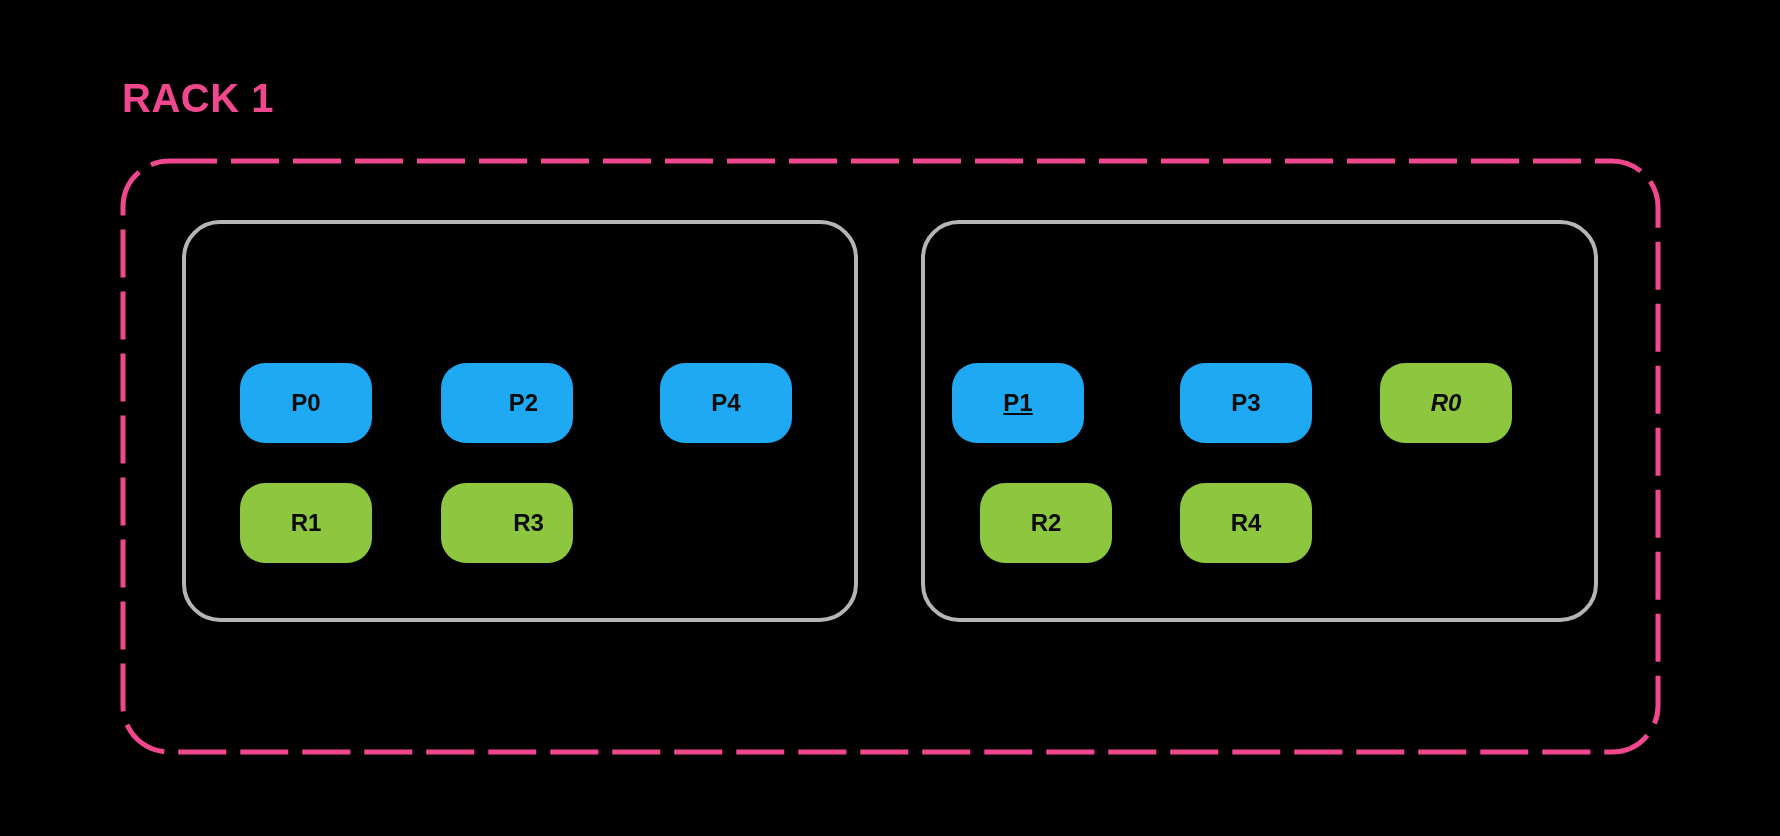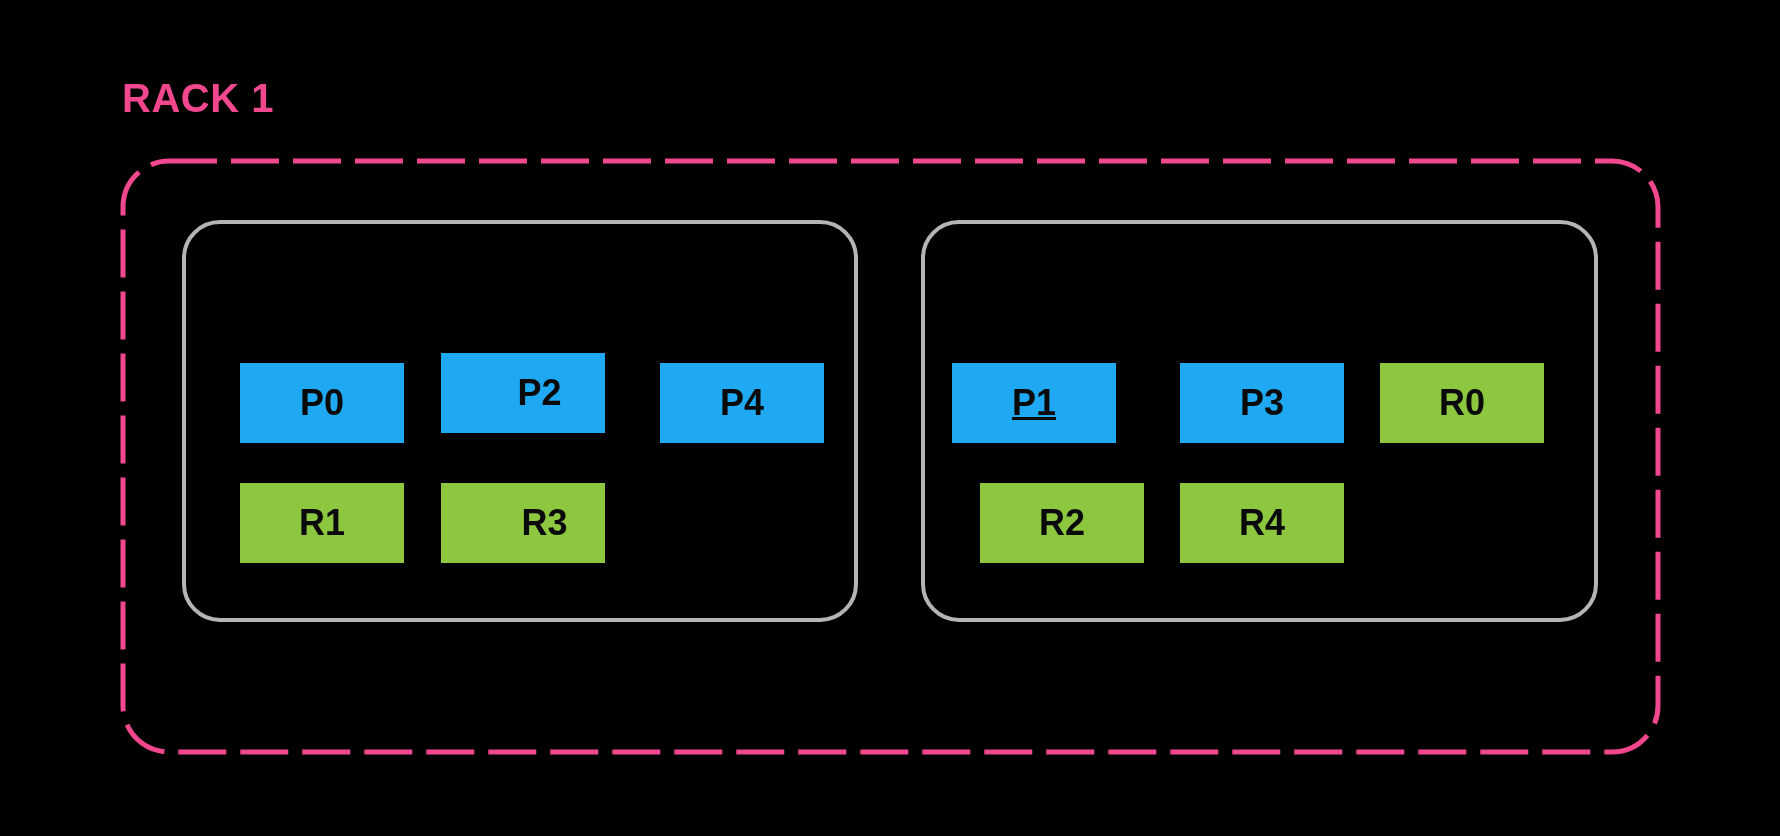--- a/index.html
+++ b/index.html
@@ -47,51 +47,52 @@
     top: 220px;
     height: 402px;
     border: 4px solid var(--gray);
     border-radius: 38px;
     background: transparent;
   }
   .host-box.left  { left: 182px; width: 676px; }
   .host-box.right { left: 921px; width: 677px; }
   .block {
     position: absolute;
-    width: 164px; height: 80px;
+    width: 132px; height: 80px;
     display: flex;
     align-items: center;
     justify-content: center;
-    font-size: 36px;
+    font-size: 24px;
     font-weight: 700;
     color: var(--block_text);
+    border-radius: 25px;
   }
   .block.primary { background: var(--blue); }
   .block.replica { background: var(--green); }
 </style>
 </head>
 <body>
 
 <div class="canvas">
 
   <div class="rack-label">RACK 1</div>
 
   <svg class="rack-border-svg" viewBox="0 0 1780 836" xmlns="http://www.w3.org/2000/svg">
     <rect x="123" y="161" width="1535" height="591" rx="46" stroke-dasharray="48 14" stroke="#F1478F"></rect>
   </svg>
 
   <div class="host-box left"></div>
 
   <div class="host-box right"></div>
 
   <div class="block primary" style="left:240px; top:363px;">P0</div>
-  <div class="block primary" style="left:441px; top:353px;padding-left:33px;">P2</div>
+  <div class="block primary" style="left:441px; top:363px;padding-left:33px;">P2</div>
   <div class="block primary" style="left:660px; top:363px;">P4</div>
   <div class="block replica" style="left:240px; top:483px;">R1</div>
   <div class="block replica" style="left:441px; top:483px;padding-left:43px;">R3</div>
 
   <div class="block primary" style="left:952px; top:363px;text-decoration:underline;">P1</div>
   <div class="block primary" style="left:1180px; top:363px;text-align:right;">P3</div>
-  <div class="block replica" style="left:1380px; top:363px;">R0</div>
+  <div class="block replica" style="left:1380px; top:363px;font-style:italic;">R0</div>
   <div class="block replica" style="left:980px; top:483px;">R2</div>
   <div class="block replica" style="left:1180px; top:483px;">R4</div>
 
 </div>
 
 </body></html>

